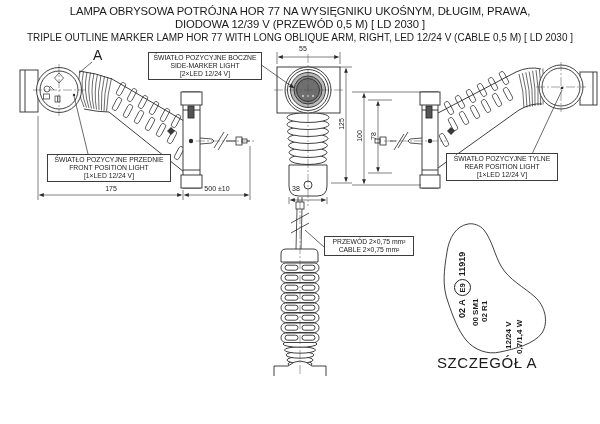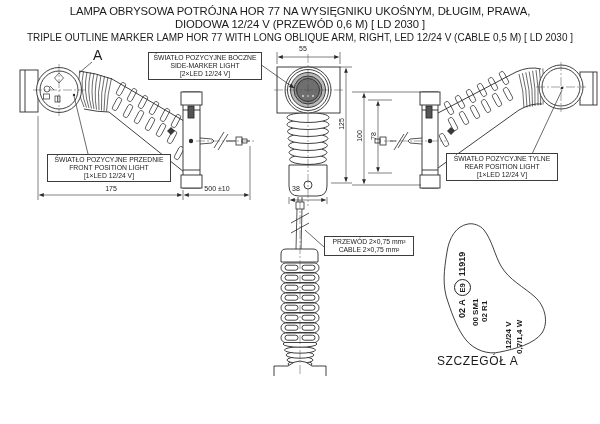--- a/index.html
+++ b/index.html
@@ -8,35 +8,35 @@
   .abs{position:absolute;}
   .title{left:0;top:0;width:600px;text-align:center;white-space:nowrap;}
   .t12{font-size:11.3px;letter-spacing:-0.1px;}
   .t3{font-size:10px;}
   .title div{line-height:13px;}
   .lblbox{position:absolute;border:1px solid #3c3c3c;background:#fff;text-align:center;
           font-size:6.8px;line-height:8px;padding:1px 2px;white-space:nowrap;z-index:3;}
   .dimtxt{position:absolute;font-size:7px;text-align:center;white-space:nowrap;z-index:2;}
   .rot{transform-origin:0 0;transform:rotate(-90deg);}
   .markerA{position:absolute;font-size:14px;z-index:2;}
-  .caption{position:absolute;font-size:12px;letter-spacing:0.6px;white-space:nowrap;z-index:2;}
+  .caption{position:absolute;font-size:15px;letter-spacing:0.6px;white-space:nowrap;z-index:2;}
   .ptxt{position:absolute;font-size:8px;font-weight:bold;white-space:nowrap;z-index:2;
         display:flex;align-items:center;justify-content:flex-start;gap:3px;}
   .ecirc{display:inline-flex;align-items:center;justify-content:center;width:15px;height:15px;
          border:1.2px solid #222;border-radius:50%;font-size:7.5px;font-weight:bold;}
   svg{position:absolute;left:0;top:0;z-index:1;}
 </style>
 </head>
 <body>
 
 <div class="page">
 
   <div class="abs title" style="top:5px;">
     <div class="t12">LAMPA OBRYSOWA POTRÓJNA HOR 77 NA WYSIĘGNIKU UKOŚNYM, DŁUGIM, PRAWA,</div>
-    <div class="t12">DIODOWA 12/24 V (PRZEWÓD 0,6 M) [ LD 2030 ]</div>
+    <div class="t12">DIODOWA 12/39 V (PRZEWÓD 0,5 M) [ LD 2030 ]</div>
     <div class="t3">TRIPLE OUTLINE MARKER LAMP HOR 77 WITH LONG OBLIQUE ARM, RIGHT, LED 12/24 V (CABLE 0,5 M) [ LD 2030 ]</div>
   </div>
 
   <svg width="600" height="424" viewBox="0 0 600 424">
     <defs>
       <marker id="ar" viewBox="0 0 10 10" refX="9" refY="5" markerWidth="8" markerHeight="8" orient="auto-start-reverse">
         <path d="M0,1 L10,5 L0,9 z" fill="#2b2b2b"></path>
       </marker>
       <g id="slot">
           <rect x="-2.5" y="-7" width="5" height="14" rx="2.5"></rect>

